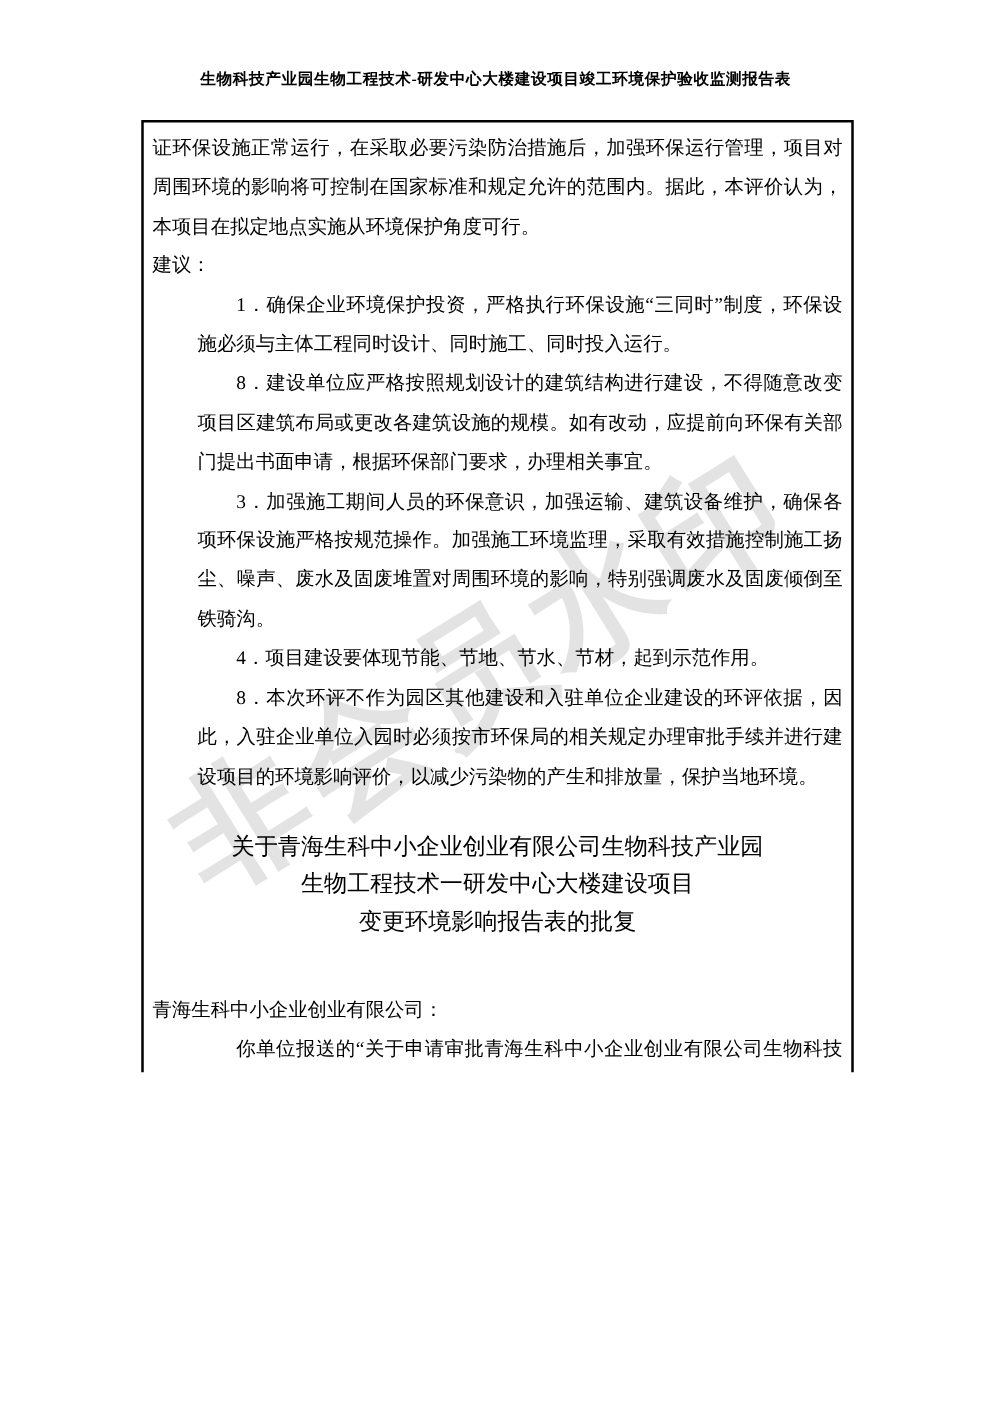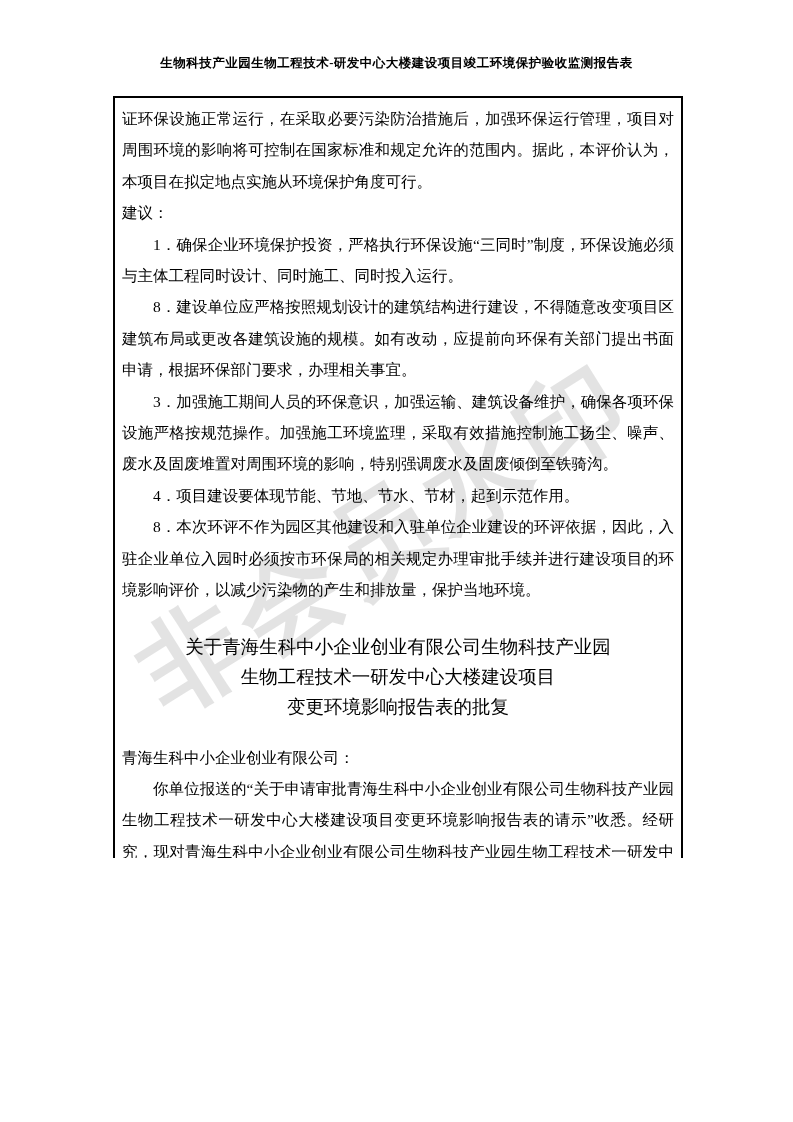--- a/index.html
+++ b/index.html
@@ -49,29 +49,29 @@
     padding: 5px 7px 16px 7px;
     background: transparent;
     z-index: 1;
     overflow: hidden;
   }
   .body {
     font-size: 15.5px;
     line-height: 31.4px;
     text-align: justify;
   }
-  .body.indent { text-indent: 2em; }
+  .body.indent { text-indent: 2em; margin-left: 36px; }
   .heading {
     text-align: center;
     font-weight: normal;
     font-size: 18.5px;
     line-height: 30px;
   }
   .body + .heading { margin-top: 26px; }
-  .heading + .body { margin-top: 20px; }
+  .heading + .body { margin-top: 40px; }
   .page-number {
     position: absolute;
     top: 1036px;
     left: 0;
     width: 100%;
     text-align: center;
     font-size: 14px;
     z-index: 2;
   }
 </style>

